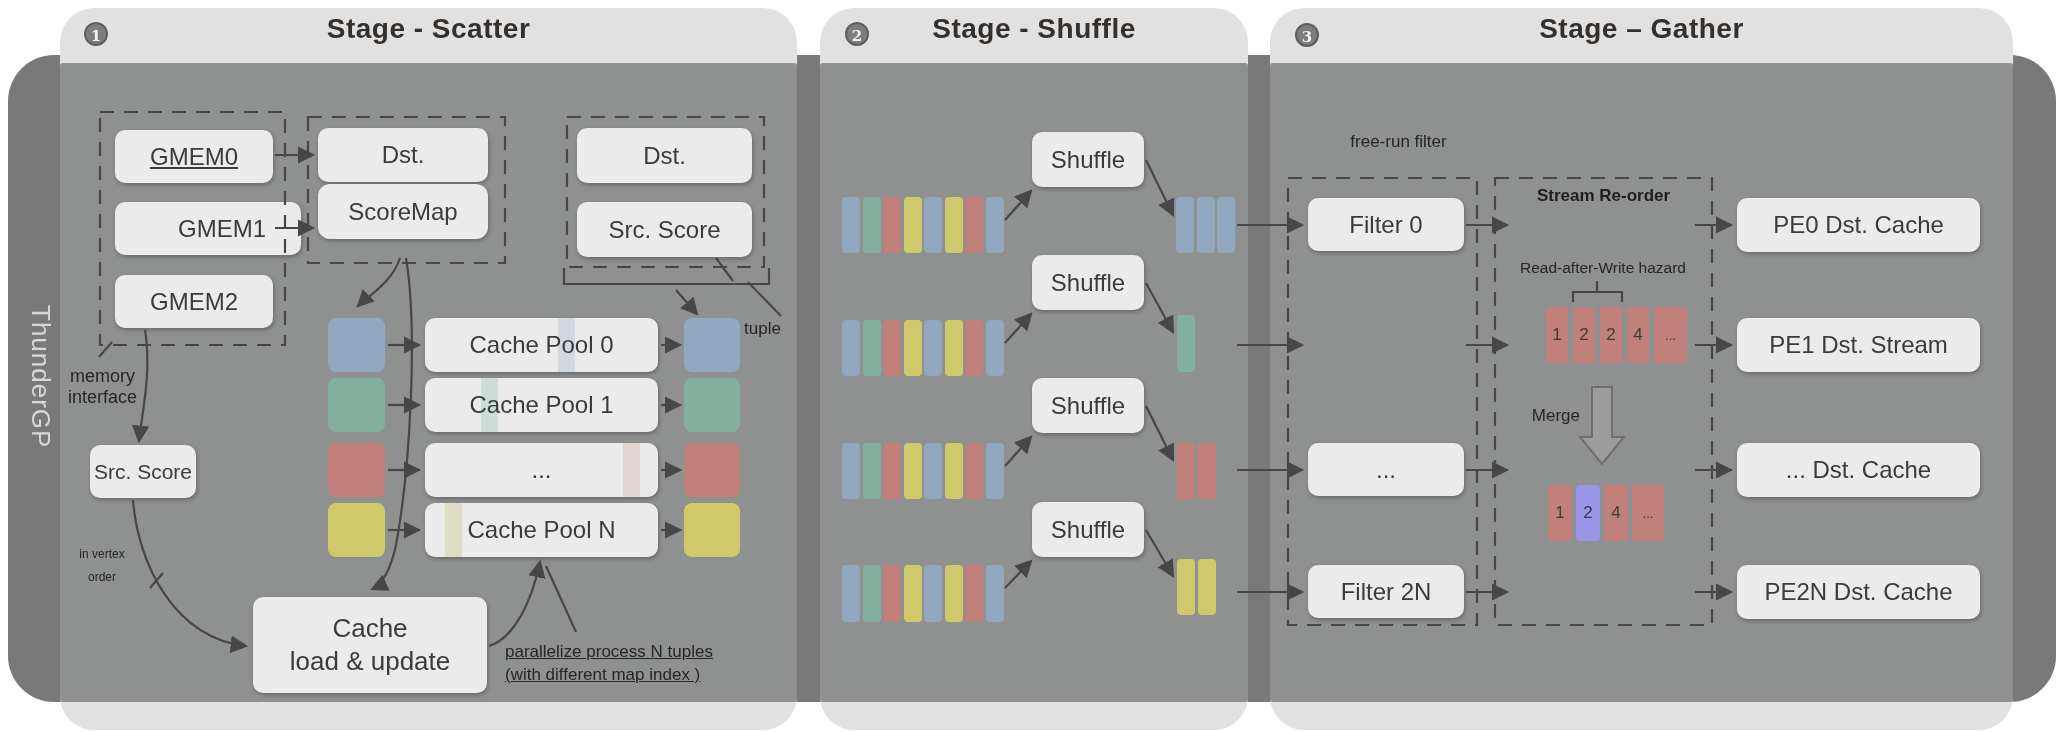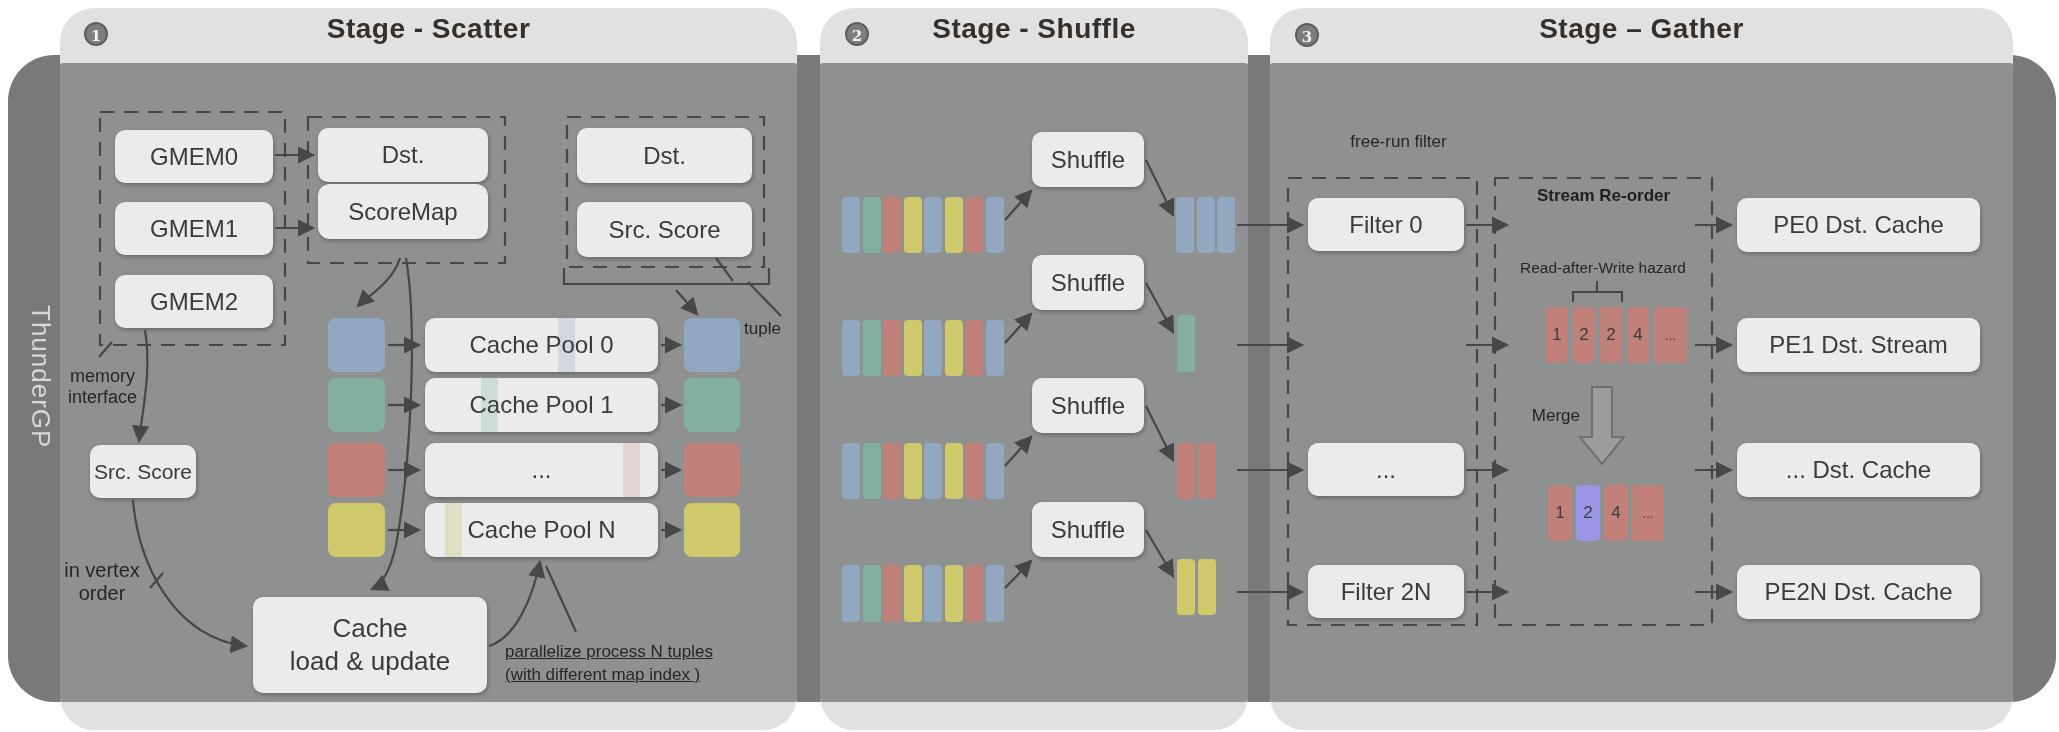--- a/index.html
+++ b/index.html
@@ -48,39 +48,39 @@
 
   <div class="num-circle" style="left:84px;top:22px;">1</div>
   <div class="num-circle" style="left:845px;top:22px;">2</div>
   <div class="num-circle" style="left:1295px;top:23px;">3</div>
   <div class="stage-title" style="left:820px;width:428px;">Stage - Shuffle</div>
   <div class="stage-title" style="left:60px;width:737px;">Stage - Scatter</div>
   <div class="stage-title" style="left:1270px;width:743px;">Stage – Gather</div>
 
   <div class="layer-content">
 
-    <div class="wbox" style="left:115px;top:130px;width:158px;height:53px;">GMEM0</div>
-    <div class="wbox" style="left:115px;top:202px;width:158px;height:53px;">GMEM1</div>
+    <div class="wbox" style="left:115px;top:130px;width:158px;height:53px;text-decoration:underline;">GMEM0</div>
+    <div class="wbox" style="left:115px;top:202px;width:158px;height:53px;padding-left:28px;">GMEM1</div>
     <div class="wbox" style="left:115px;top:275px;width:158px;height:53px;">GMEM2</div>
 
     <div class="wbox" style="left:318px;top:128px;width:170px;height:54px;">Dst.</div>
     <div class="wbox" style="left:318px;top:184px;width:170px;height:55px;border-radius:12px;">ScoreMap</div>
 
     <div class="wbox" style="left:577px;top:128px;width:175px;height:55px;">Dst.</div>
     <div class="wbox" style="left:577px;top:202px;width:175px;height:55px;">Src. Score</div>
     <div class="lbl" style="left:744px;top:318px;font-size:17px;">tuple</div>
 
     <div class="lbl center" style="left:50px;top:366px;width:105px;font-size:18px;">
       <div>memory</div>
       <div>interface</div>
     </div>
 
     <div class="wbox small" style="left:90px;top:445px;width:106px;height:53px;">Src. Score</div>
 
-    <div class="lbl center" style="left:52px;top:543px;width:100px;font-size:20px;line-height:23px;margin-top:16px;">
+    <div class="lbl center" style="left:52px;top:543px;width:100px;font-size:12px;line-height:23px;">
       <div>in vertex</div>
       <div>order</div>
     </div>
 
     <div class="wbox" style="left:425px;top:318px;width:233px;height:54px;">
       <div class="stripe" style="left: 133px; background: rgb(188, 200, 214);"></div>
       <span style="position:relative;">Cache Pool 0</span>
     </div>
     <div class="wbox" style="left:425px;top:378px;width:233px;height:54px;">
       <div class="stripe" style="left: 56px; background: rgb(181, 207, 196);"></div>

